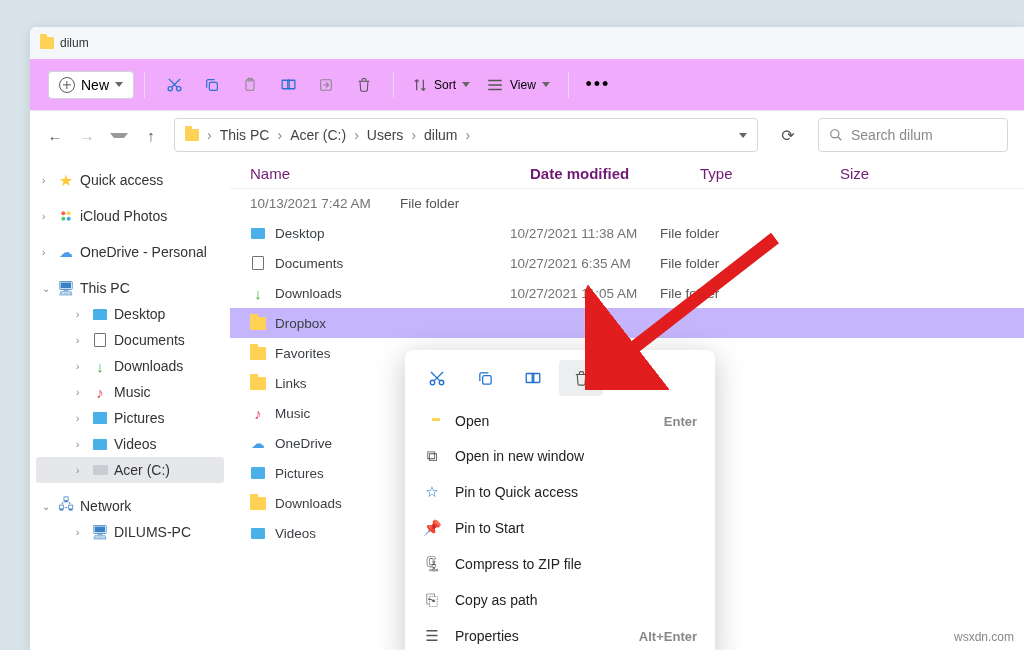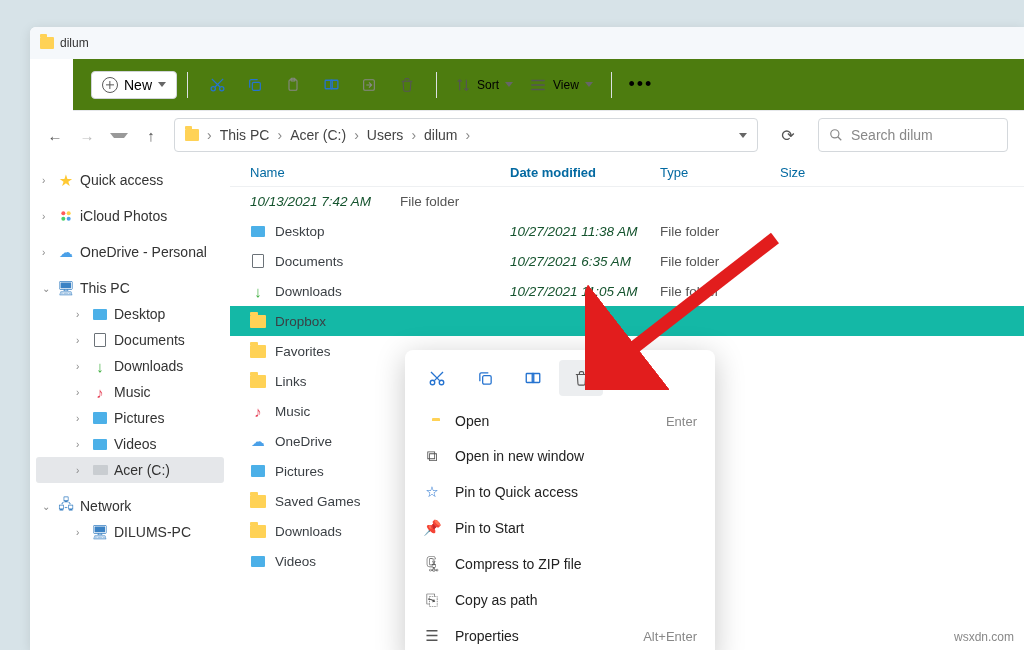--- a/index.html
+++ b/index.html
@@ -1,21 +1,21 @@
 <!DOCTYPE html>
 <html><head>
 <meta charset="utf-8">
 <style>
   * { box-sizing: border-box; font-family: "Segoe UI", Arial, sans-serif; }
   body { margin: 0; background: #d7e3e8; width: 1024px; height: 650px; overflow: hidden; position: relative; }
   .window { position: absolute; left: 30px; top: 27px; right: 0; bottom: 0; background: #fff; border-radius: 6px 0 0 0; box-shadow: 0 2px 12px rgba(0,0,0,0.1); display: flex; flex-direction: column; }
   .titlebar { height: 32px; display: flex; align-items: center; padding: 0 10px; gap: 6px; font-size: 12px; color: #333; background: #f5f8fb; border-radius: 6px 0 0 0; }
   .folder-ic { width: 14px; height: 12px; background: #ffd256; border-radius: 1px; position: relative; }
   .folder-ic::before { content:""; position:absolute; top:-3px; left:0; width:7px; height:3px; background:#ffd256; border-radius:1px 1px 0 0; }
-  .toolbar { height: 52px; background: #4d7c0f; display: flex; align-items: center; padding: 0 18px; gap: 0; border-bottom: 1px solid #e6e8eb; margin-left: 43px; }
+  .toolbar { height: 52px; background: #f0abfc; display: flex; align-items: center; padding: 0 18px; gap: 0; border-bottom: 1px solid #e6e8eb; }
   .newbtn { display: flex; align-items: center; gap: 6px; border: 1px solid #d0d4d8; border-radius: 4px; padding: 5px 10px; font-size: 14px; background:#fff; cursor:pointer; }
   .newbtn .plus { width:16px; height:16px; border:1.3px solid #5a5a5a; border-radius:50%; position:relative; }
   .newbtn .plus::before,.newbtn .plus::after{content:"";position:absolute;background:#5a5a5a;}
   .newbtn .plus::before{left:3px;right:3px;top:50%;height:1.3px;transform:translateY(-50%);}
   .newbtn .plus::after{top:3px;bottom:3px;left:50%;width:1.3px;transform:translateX(-50%);}
   .chev-d { width:0;height:0;border-left:4px solid transparent;border-right:4px solid transparent;border-top:5px solid #666; }
   .tsep { width:1px; height:26px; background:#dce0e3; margin: 0 10px; }
   .ticon { width:38px; height:38px; display:flex; align-items:center; justify-content:center; border-radius:4px; cursor:pointer; }
   .tgroup { display:flex; align-items:center; gap:6px; padding:5px 8px; border-radius:4px; cursor:pointer; font-size:12px; }
   .ellipsis { letter-spacing:2px; font-size:18px; }
@@ -41,41 +41,41 @@
   .ic-desk { background:#4cb0e8; width:14px; height:11px; border-radius:1px; }
   .ic-doc { width:12px; height:14px; border:1.2px solid #6b7278; border-radius:1px; position:relative; }
   .ic-down { color:#3fae3f; font-weight:bold; font-size:15px; }
   .ic-music { color:#e6455a; font-size:15px; }
   .ic-img { background:#4cb0e8; width:14px; height:12px; border-radius:1px; }
   .ic-vid { background:#4cb0e8; width:14px; height:11px; border-radius:1px; position:relative; }
   .ic-drv { width:15px; height:10px; background:#c9cdd1; border-radius:1px; position:relative; }
   .ic-net { color:#3b82c4; font-size:14px; }
 
   .list { flex:1; position:relative; }
-  .cols { display:flex; padding:6px 20px; font-size:13px; color:#0369a1; border-bottom:1px solid #eef0f2; }
+  .cols { display:flex; padding:6px 20px; font-size:15px; color:#701a75; border-bottom:1px solid #eef0f2;gap:20px; }
   .c-name { width:260px; }
   .c-date { width:150px;font-weight:bold; }
   .c-type { width:120px; }
   .c-size { width:80px; }
   .row { display:flex; align-items:center; padding:7px 20px; font-size:13.5px; color:#3a3f44; cursor:pointer; }
-  .row.sel { background:#14b8a6; }
+  .row.sel { background:#c4b5fd; }
   .row .nm { width:260px; display:flex; align-items:center; gap:9px; }
-  .row .dm { width:150px; color:#14532d;font-style:italic; }
+  .row .dm { width:150px; color:#737373; }
   .row .tp { width:120px; color:#555; }
   .fic-folder { width:17px; height:13px; background:#ffd256; border-radius:1px; position:relative; }
   .fic-folder::before{content:"";position:absolute;top:-3px;left:0;width:8px;height:3px;background:#ffd256;border-radius:1px 1px 0 0;}
 
   .ctxmenu { position:absolute; left:405px; top:350px; width:310px; background:#fff; border-radius:8px; box-shadow:0 6px 30px rgba(0,0,0,0.22); padding:8px; z-index:10; }
   .ctx-top { display:flex; gap:4px; padding:2px 2px 8px 2px; }
   .ctx-top .b { width:44px; height:36px; display:flex; align-items:center; justify-content:center; border-radius:4px; cursor:pointer; font-size:16px; }
   .ctx-top .b.blue { color:#2573d0; }
   .ctx-top .b.hot { background:#eceef0; color:#555; }
   .ctx-item { display:flex; align-items:center; gap:14px; padding:9px 10px; border-radius:4px; font-size:14px; color:#222; cursor:pointer; }
   .ctx-item .ci { width:18px; text-align:center; color:#555; font-size:15px; }
-  .ctx-item .sc { margin-left:auto; color:#888; font-size:13px; }
+  .ctx-item .sc { margin-left:auto; color:#888; font-size:13px;font-weight:bold; }
   .ctx-item .fic-folder { width:17px; height:13px; }
 
   .arrow { position:absolute; left:585px; top:230px; width:200px; height:160px; z-index:20; pointer-events:none; }
 
   .wm { position:absolute; right:10px; bottom:6px; font-size:12px; color:#888; z-index:30; }
 
   
   svg { display:block; }
 </style>
 </head>
@@ -369,30 +369,20 @@
               <span>Pictures</span>
             </div>
             <div class="dm"></div>
             <div class="tp"></div>
           </div>
           <div class="row">
             <div class="nm">
               <span class="ic">
                 <span class="fic-folder"></span>
               </span>
-              <span>Saved Games</span>
-            </div>
-            <div class="dm"></div>
-            <div class="tp"></div>
-          </div>
-          <div class="row">
-            <div class="nm">
-              <span class="ic">
-                <span class="fic-folder"></span>
-              </span>
               <span>Downloads</span>
             </div>
             <div class="dm"></div>
             <div class="tp"></div>
           </div>
           <div class="row">
             <div class="nm">
               <span class="ic">
                 <span class="ic-vid"></span>
               </span>

